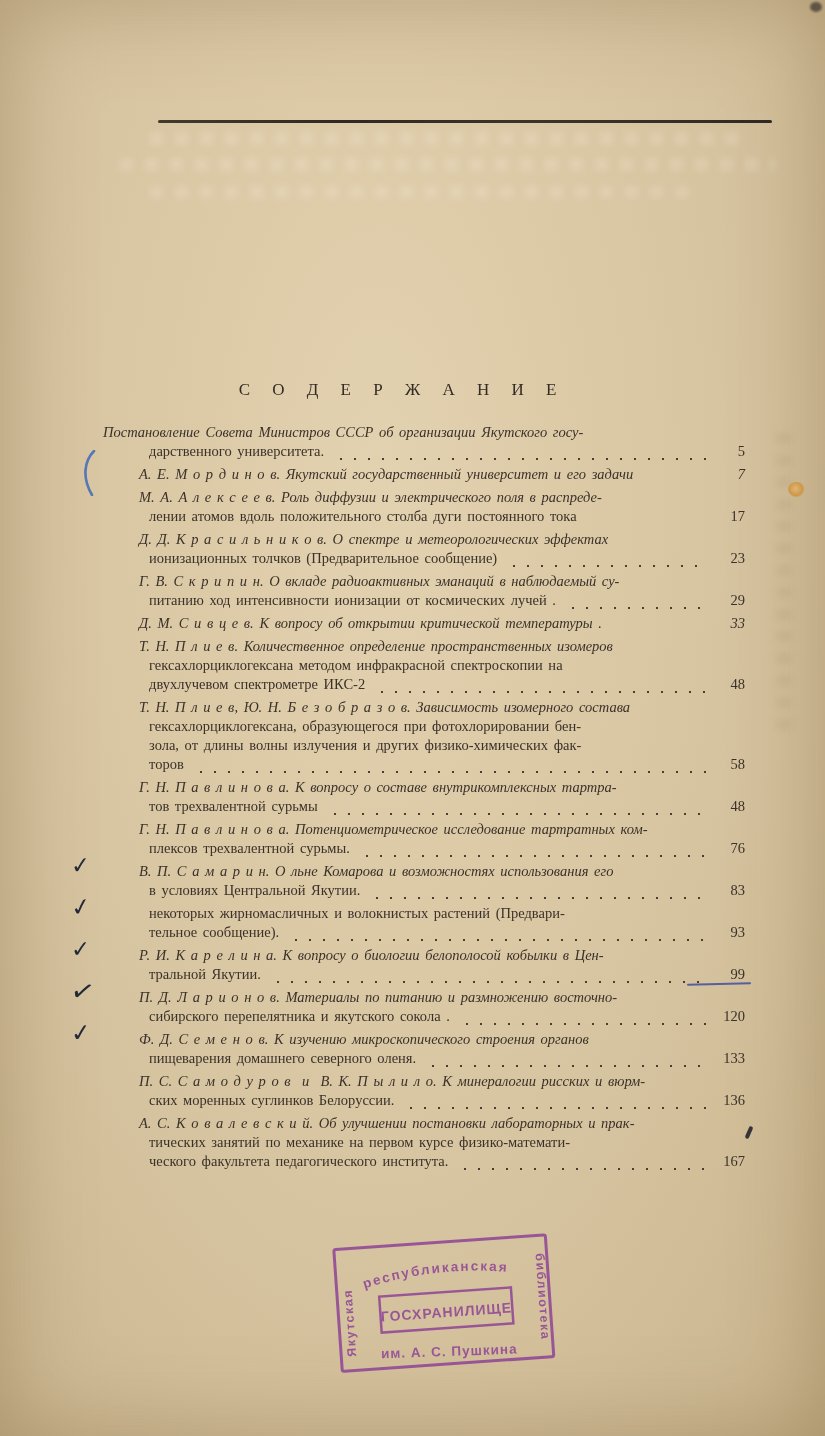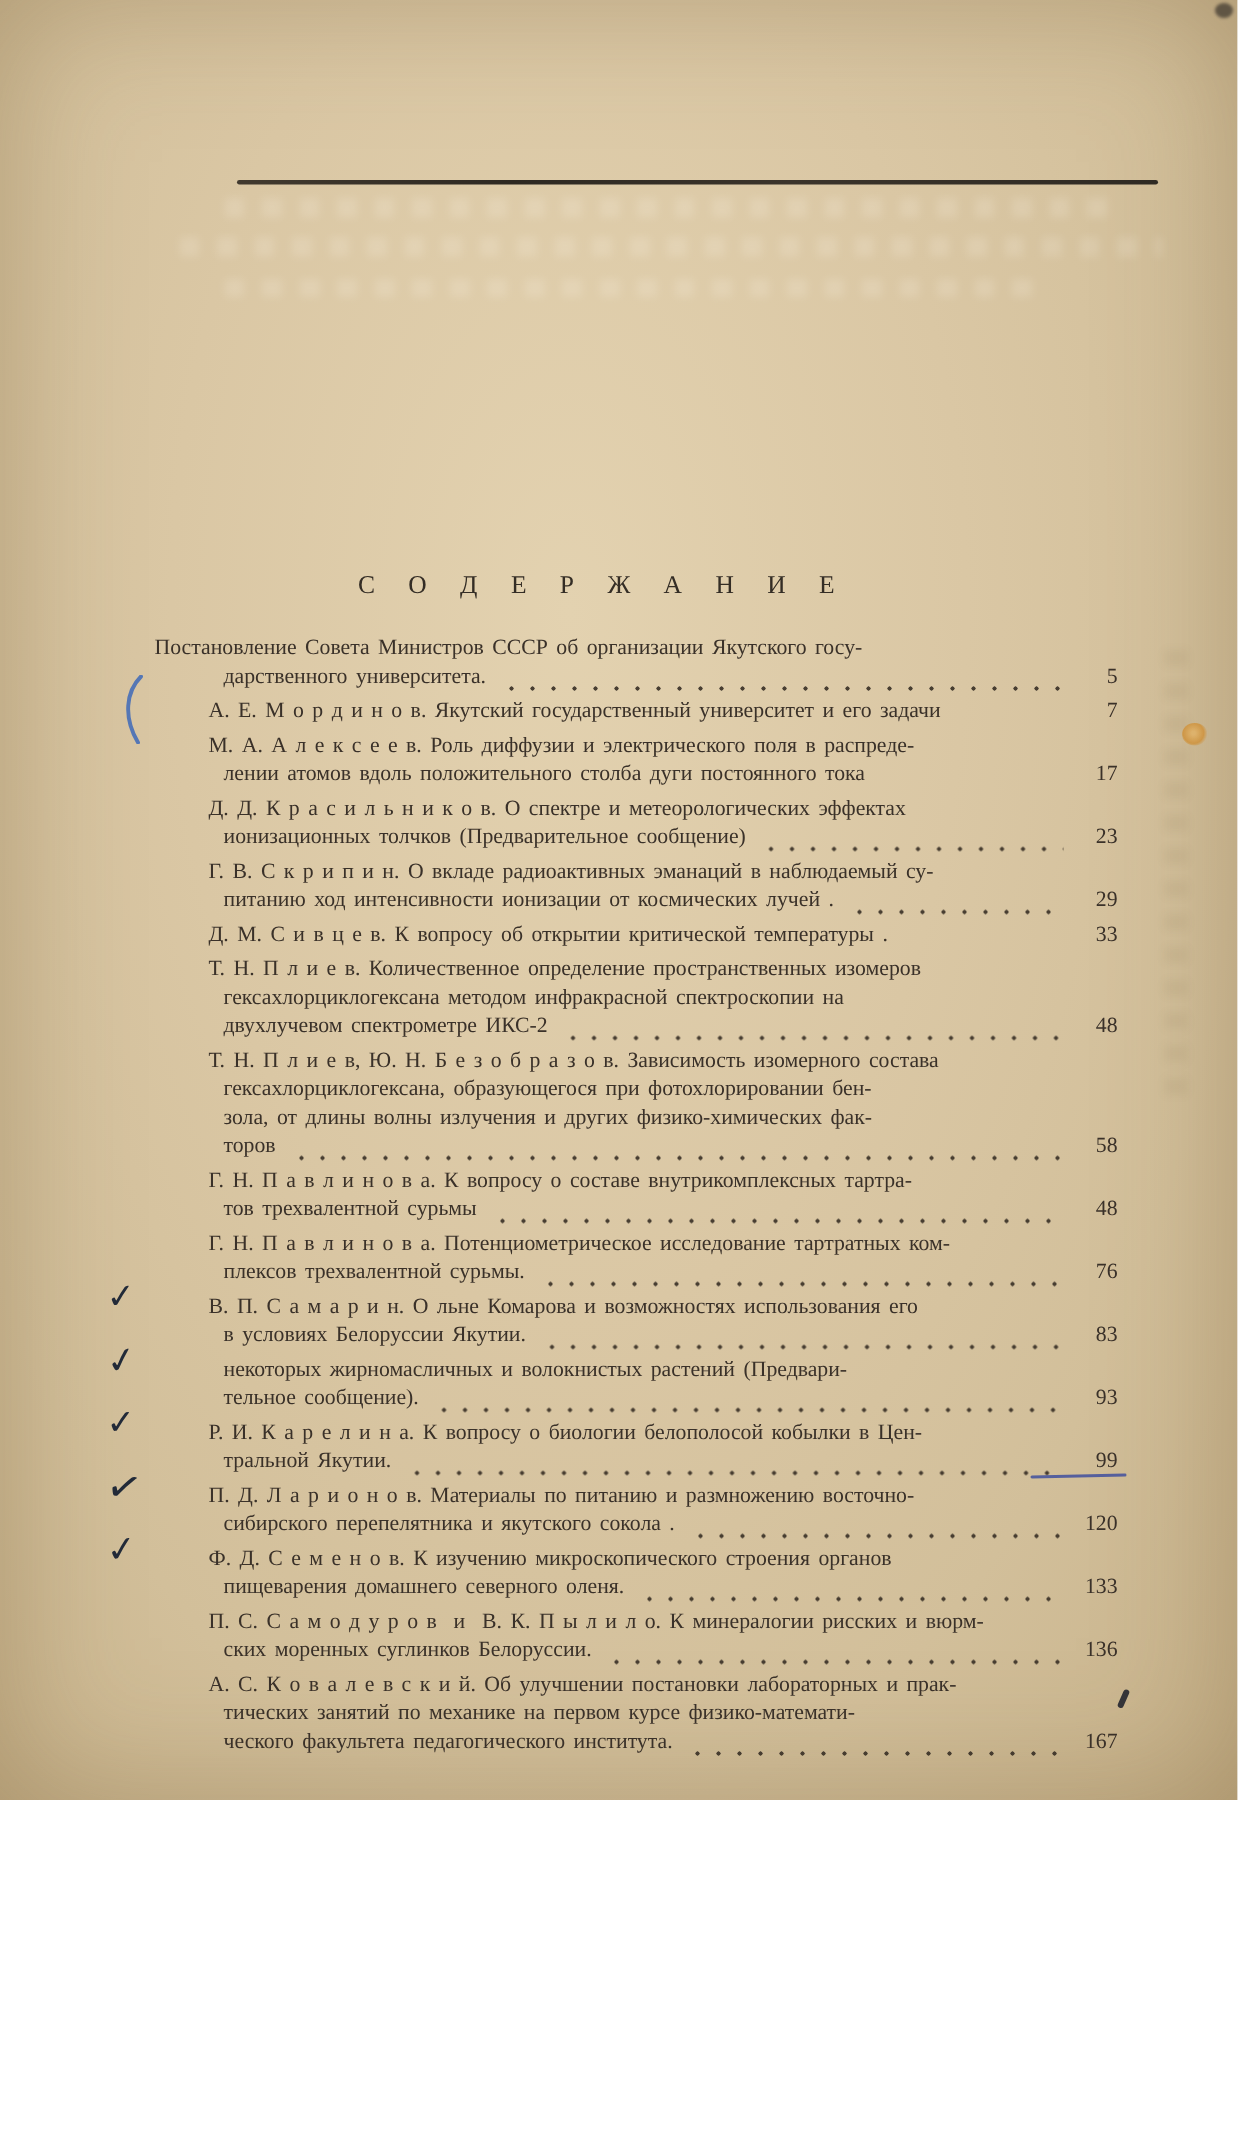--- a/index.html
+++ b/index.html
@@ -1,19 +1,19 @@
 <!DOCTYPE html>
 <html><head>
 <meta charset="utf-8">
 <style>
   html,body { margin:0; padding:0; }
   body { width:825px; height:1436px; font-family:"Liberation Serif","DejaVu Serif",serif; }
 
   .page {
-    position:relative; width:825px; height:1200px; overflow:hidden;
+    position:relative; width:825px; height:1436px; overflow:hidden;
     background:
       radial-gradient(ellipse at 46% 34%, #e3d2b0 0%, #dac7a4 42%, #d2bf9a 72%, #c7b28a 100%);
     box-shadow: inset 0 0 90px rgba(120,95,55,.38);
     color:#3a3129;
   }
 
   
   .smudge {
     position:absolute; filter:blur(3px); opacity:.5; pointer-events:none;
     background:repeating-linear-gradient(90deg, rgba(255, 249, 240, 0.33) 0 13px, transparent 13px 25px);
@@ -27,21 +27,21 @@
 
   .content { position:absolute; left:103px; top:380px; width:642px; }
 
   .doc-title {
     text-align:center; font-size:17px; letter-spacing:9px; color:#342d25;
     transform:translateX(-22px); margin:0 0 23px 0; font-weight:normal;
   }
 
   .entry { position:relative; margin:0 0 4px 0; font-size:14.5px; line-height:19px; word-spacing:2px; }
   .eline { margin-left:46px; white-space:nowrap; }
-  .eline.first { margin-left:0; }
+  .eline.first { margin-left:0;font-style:italic; }
   .eline.last { display:flex; align-items:baseline; }
   .eline .txt { white-space:nowrap; }
   .author { white-space:pre;margin-left:36px; }
 
   .leader { flex:1 1 auto; min-width:10px; margin:0 6px 0 8px; align-self:stretch; }
   .leader.dots {
     background-image:radial-gradient(circle, rgba(56,47,37,.9) 1.25px, transparent 1.55px);
     background-size:14px 14px; background-repeat:repeat-x; background-position:2px 10px;
   }
   .pagenum { min-width:30px; text-align:right; flex:0 0 auto; }
@@ -173,21 +173,21 @@
           <div class="eline last">
             <span class="txt">плексов трехвалентной сурьмы.</span>
             <span class="leader dots"></span>
             <span class="pagenum">76</span>
           </div>
         </div>
         <div class="entry">
           <span class="mark-check" style="font-size: 23px; transform: rotate(-4deg);">✓</span>
           <div class="eline first"><span class="txt"><span class="author">В. П. С а м а р и н. </span>О льне Комарова и возможностях использования его</span></div>
           <div class="eline last">
-            <span class="txt">в условиях Белоруссии Якутии.</span>
+            <span class="txt">в условиях Центральной Якутии.</span>
             <span class="leader dots"></span>
             <span class="pagenum">83</span>
           </div>
         </div>
         <div class="entry">
           <span class="mark-check" style="font-size: 24px; transform: rotate(-10deg);">✓</span>
           <div class="eline"><span class="txt">некоторых жирномасличных и волокнистых растений (Предвари-</span></div>
           <div class="eline last">
             <span class="txt">тельное сообщение).</span>
             <span class="leader dots"></span>

